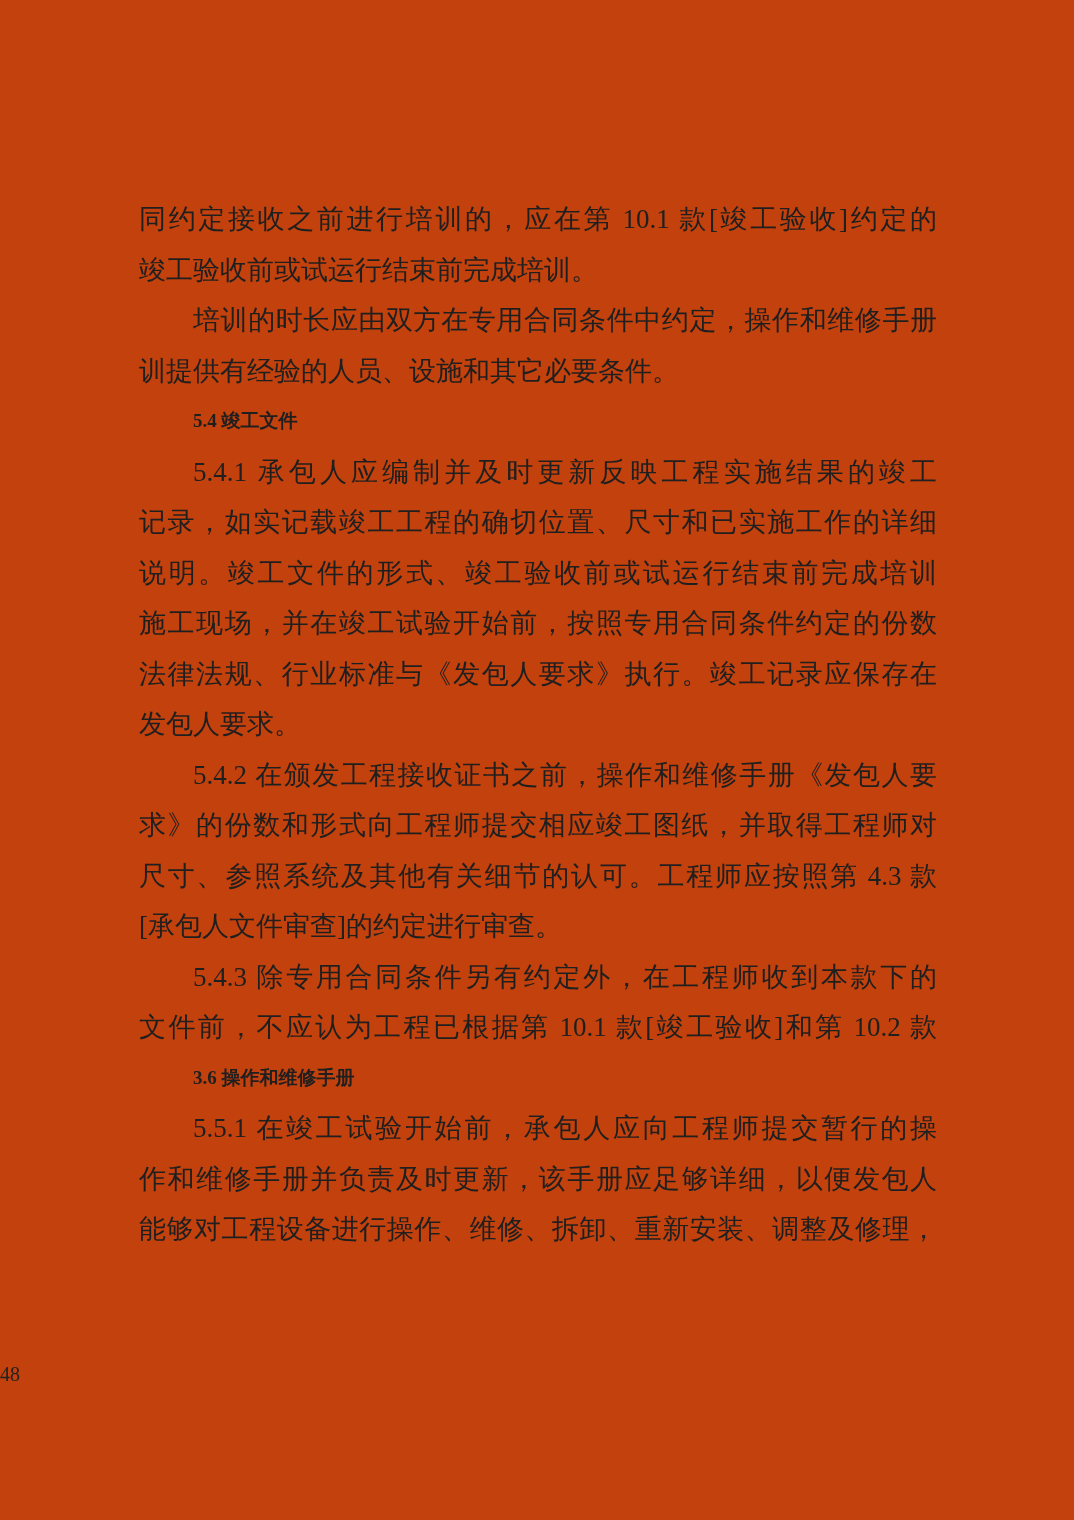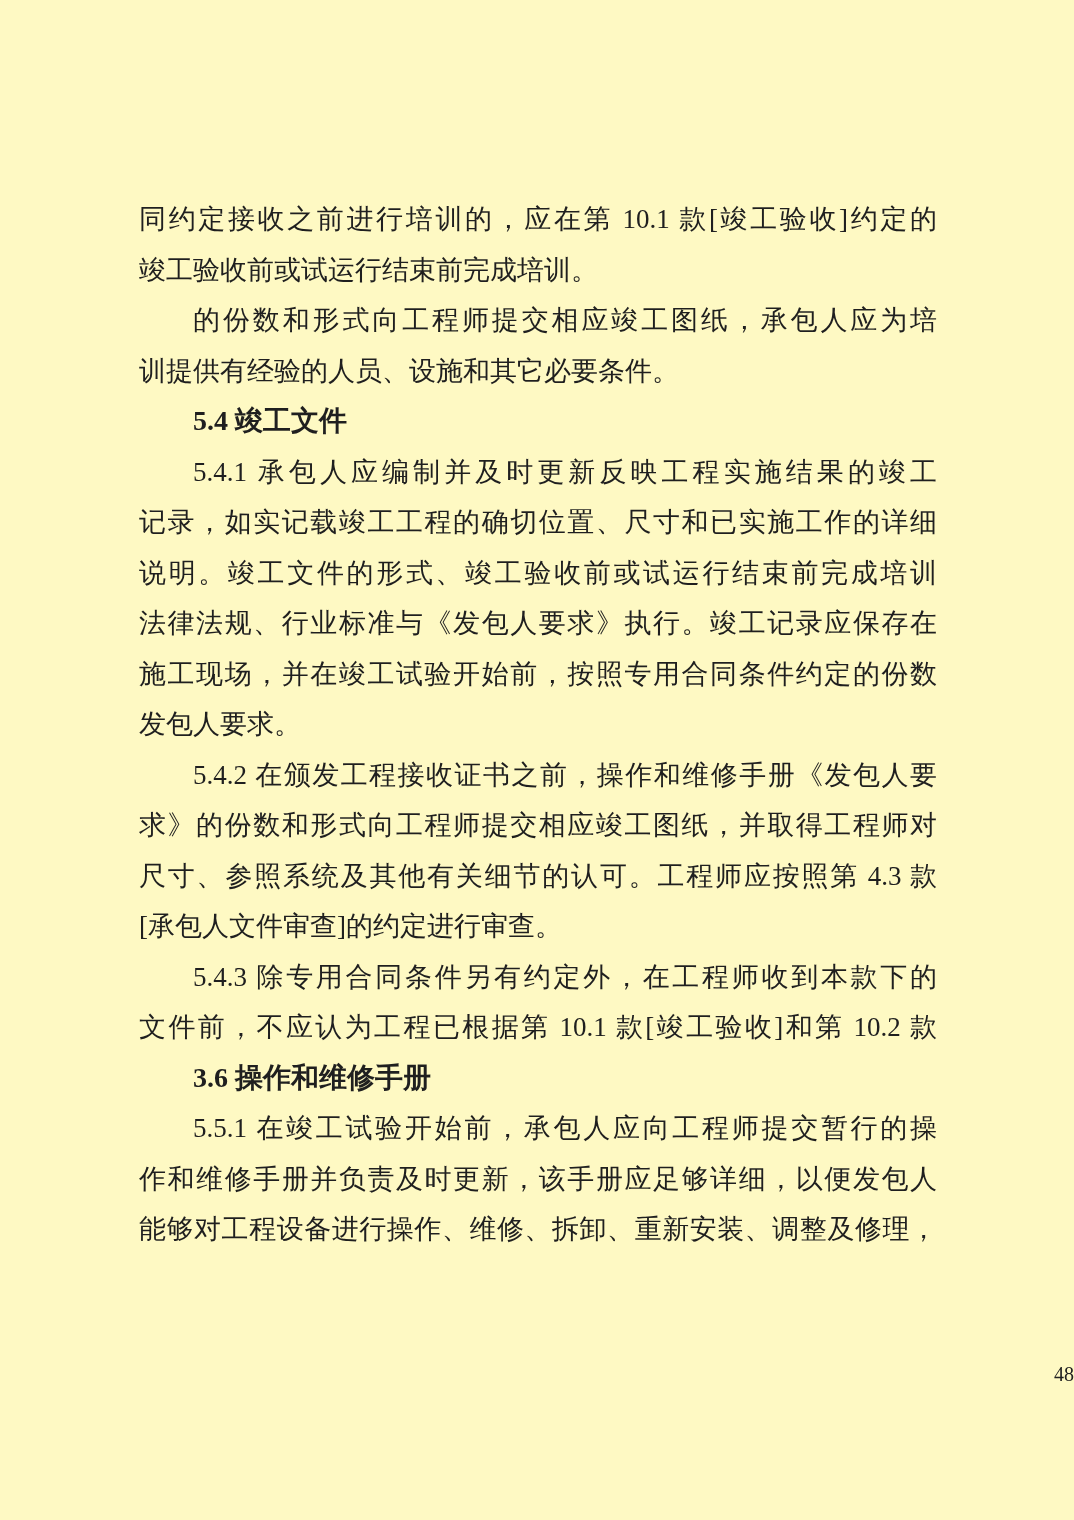--- a/index.html
+++ b/index.html
@@ -5,70 +5,70 @@
   * { box-sizing: border-box; }
   html, body { margin: 0; padding: 0; }
   body {
     width: 1074px; height: 1520px;
     background: #ffffff;
     font-family: "Liberation Serif", "DejaVu Serif", serif;
   }
   .page {
     position: relative;
     width: 1074px; height: 1520px;
-    background: #fef9c3;
+    background: #c2410c;
     color: #1f1f1f;
     overflow: hidden;
   }
   .doc-body {
     position: absolute;
     left: 139px; top: 194px;
     width: 798px;
     font-size: 27px;
     line-height: 50.5px;
   }
   .para .line { text-align: justify; }
   .line.justify { text-align-last: justify; }
   .line.indent { text-indent: 54px; }
   .heading {
     font-weight: 700;
-    font-size: 28px;
+    font-size: 19px;
     line-height: 50.5px;
     text-indent: 54px;
     font-family: Liberation Serif, serif;
   }
   .page-number {
     position: absolute;
     left: 0; top: 1363px;
     width: 100%;
-    text-align: right;
+    text-align: left;
     font-size: 20px;
     color: #222222;
   }
 </style>
 </head>
 <body>
 
 <div class="page">
   <div class="doc-body">
       <div class="para">
         <div class="line justify">同约定接收之前进行培训的，应在第 10.1 款[竣工验收]约定的</div>
         <div class="line">竣工验收前或试运行结束前完成培训。</div>
       </div>
       <div class="para">
-        <div class="line justify indent">的份数和形式向工程师提交相应竣工图纸，承包人应为培</div>
+        <div class="line justify indent">培训的时长应由双方在专用合同条件中约定，操作和维修手册</div>
         <div class="line">训提供有经验的人员、设施和其它必要条件。</div>
       </div>
       <div class="heading">5.4 竣工文件</div>
       <div class="para">
         <div class="line justify indent">5.4.1 承包人应编制并及时更新反映工程实施结果的竣工</div>
         <div class="line justify">记录，如实记载竣工工程的确切位置、尺寸和已实施工作的详细</div>
         <div class="line justify">说明。竣工文件的形式、竣工验收前或试运行结束前完成培训</div>
+        <div class="line justify">施工现场，并在竣工试验开始前，按照专用合同条件约定的份数</div>
         <div class="line justify">法律法规、行业标准与《发包人要求》执行。竣工记录应保存在</div>
-        <div class="line justify">施工现场，并在竣工试验开始前，按照专用合同条件约定的份数</div>
         <div class="line">发包人要求。</div>
       </div>
       <div class="para">
         <div class="line justify indent">5.4.2 在颁发工程接收证书之前，操作和维修手册《发包人要</div>
         <div class="line justify">求》的份数和形式向工程师提交相应竣工图纸，并取得工程师对</div>
         <div class="line justify">尺寸、参照系统及其他有关细节的认可。工程师应按照第 4.3 款</div>
         <div class="line">[承包人文件审查]的约定进行审查。</div>
       </div>
       <div class="para">
         <div class="line justify indent">5.4.3 除专用合同条件另有约定外，在工程师收到本款下的</div>

